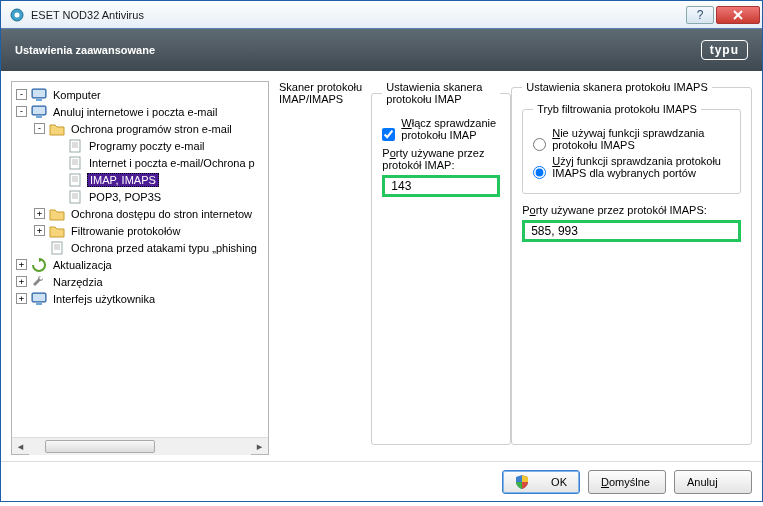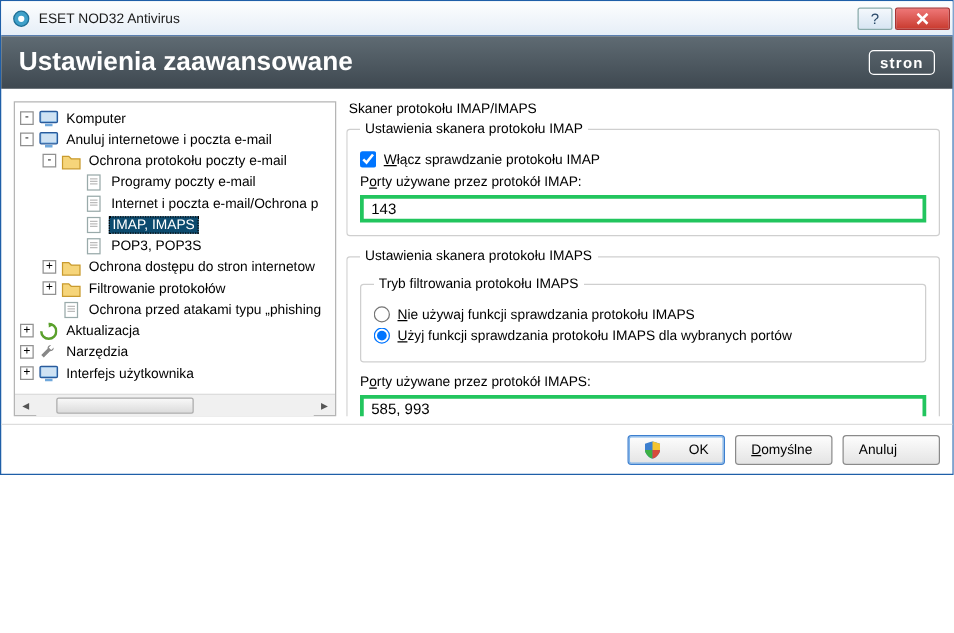--- a/index.html
+++ b/index.html
@@ -1,43 +1,43 @@
 <!DOCTYPE html>
 <html><head>
 <meta charset="utf-8">
 <style>
   * { box-sizing: border-box; font-family: "Segoe UI", Tahoma, sans-serif; font-size: 11px; }
   body { margin: 0; background: #fff; }
-  .window { width: 763px; height: 380px; border: 1px solid #1f5fa8; box-shadow: 0 0 3px rgba(0,0,0,.3); display: flex; flex-direction: column; }
+  .window { width: 763px; height: 502px; border: 1px solid #1f5fa8; box-shadow: 0 0 3px rgba(0,0,0,.3); display: flex; flex-direction: column; }
   .titlebar { height: 28px; background: linear-gradient(#fdfefe,#e6eef7); display: flex; align-items: center; padding: 0 2px 0 8px; border-bottom: 1px solid #5a7fb0; }
   .titlebar .icon { width: 16px; height: 16px; margin-right: 6px; display: inline-flex; align-items: center; justify-content: center; }
   .titlebar .title { color: #1a1a1a; flex: 1; }
   .tb-btns { display: flex; gap: 2px; }
   .tb-btn { width: 28px; height: 18px; border: 1px solid #8aa; border-radius: 2px; background: linear-gradient(#f4f8fc,#d7e5f2); display: flex; align-items: center; justify-content: center; font-size: 12px; color:#2a4a6a; }
   .tb-close { width: 44px; background: linear-gradient(#e77,#c93b2f); border-color: #a33; color: #fff; font-weight: bold; }
   .header { height: 42px; background: linear-gradient(#5f6b73,#3e4850); color: #fff; display: flex; align-items: center; justify-content: space-between; padding: 0 14px; }
-  .header h1 { margin: 0; font-size: 21px; font-weight: bold; }
+  .header h1 { margin: 0; font-size: 11px; font-weight: bold; }
   .eset-logo { font-size: 12px; font-weight: bold; border: 1px solid #fff; border-radius: 4px; padding: 2px 8px; letter-spacing: 1px; font-family: Arial, sans-serif; }
   .body { flex: 1; display: flex; padding: 10px 10px 6px 10px; gap: 8px; min-height: 0; }
   .tree-wrap { width: 258px; display: flex; flex-direction: column; border: 1px solid #b5b5b5; background: #fff; }
   .tree { flex: 1; overflow: hidden; padding: 4px 0 0 0; position: relative; }
   .tree-row { display: flex; align-items: center; height: 17px; padding-left: 4px; white-space: nowrap; cursor: default; }
   .exp { width: 11px; height: 11px; border: 1px solid #919191; display: inline-flex; align-items: center; justify-content: center; font-size: 9px; line-height: 9px; color: #000; background: #fff; margin-right: 4px; font-family: monospace; }
   .exp.blank { border: none; background: transparent; }
   .icn { width: 16px; height: 16px; margin-right: 4px; display: inline-flex; align-items: center; justify-content: center; font-size: 12px; }
   .folder { color: #e4b04a; }
   .monitor { color: #3c7fcf; }
   .page svg { display: block; }
   .tree-label { padding: 0 2px; }
-  .tree-label.sel { background: #0c4a6e; color: #fff; border: 1px dotted #000; }
+  .tree-label.sel { background: #4c1d95; color: #fff; border: 1px dotted #000; }
   .hscroll { height: 17px; background: #f0f0f0; border-top: 1px solid #ddd; display:flex; align-items:center;}
   .hscroll .thumb-track{ flex:1; height:17px; background:#f0f0f0; display:flex; align-items:center;}
   .hscroll .thumb{ width:110px; height:13px; margin-left:16px; background: linear-gradient(#f8f8f8,#dcdcdc); border:1px solid #aaa; border-radius:2px;}
   .hscroll .arrow{ width:17px; height:17px; display:flex;align-items:center;justify-content:center; color:#555;}
-  .content { flex: 1; display: flex; flex-direction: column; overflow: hidden; }
+  .content { flex: 1; display: flex; flex-direction: row; overflow: hidden; }
   .section-title { margin: 0 0 4px 2px; color: #000; }
   fieldset { border: 1px solid #cfcfcf; border-radius: 3px; margin: 0 0 10px 0; padding: 8px 10px 10px 10px; }
   legend { padding: 0 4px; color: #000; }
   .chk-row, .rad-row { display: flex; align-items: flex-end; gap: 6px; margin: 4px 0; }
   .chk-row input, .rad-row input { margin: 0; }
   .lbl u { text-decoration: underline; }
   .field-label { margin: 6px 0 4px 0; }
   .text-input { width: 100%; height: 22px; border: 3px solid #22c55e; padding: 3px 6px; font-size: 12px; background:#fff; }
   .sub-fieldset { margin-top: 2px; }
   .footer { height: 40px; border-top: 1px solid #ddd; display: flex; align-items: center; padding: 0 10px; gap: 8px; }
@@ -65,21 +65,21 @@
       <div class="tb-btn tb-close">
         <svg width="12" height="10" viewBox="0 0 12 10">
             <path d="M2 1 L10 9 M10 1 L2 9" stroke="#fff" stroke-width="2"></path>
           </svg>
       </div>
     </div>
   </div>
 
   <div class="header">
     <h1>Ustawienia zaawansowane</h1>
-    <span class="eset-logo">stron</span>
+    <span class="eset-logo">typu</span>
   </div>
 
   <div class="body">
     <div class="tree-wrap">
       <div class="tree" id="tree">
           <div class="tree-row" style="padding-left: 4px;">
             <span class="exp">-</span>
             <span class="icn monitor">
               <svg width="16" height="14" viewBox="0 0 16 14">
                 <rect x="1" y="1" width="14" height="9" rx="1" fill="#6fa8dc" stroke="#2a5a9a"></rect>
@@ -100,21 +100,21 @@
             </span>
             <span class="tree-label">Anuluj internetowe i poczta e-mail</span>
           </div>
           <div class="tree-row" style="padding-left: 22px;">
             <span class="exp">-</span>
             <span class="icn folder">
               <svg width="16" height="14" viewBox="0 0 16 14">
                 <path d="M1 3 h5 l2 2 h7 v8 h-14 z" fill="#f6d57a" stroke="#c99b2e"></path>
               </svg>
             </span>
-            <span class="tree-label">Ochrona protokołu poczty e-mail</span>
+            <span class="tree-label">Ochrona programów stron e-mail</span>
           </div>
           <div class="tree-row" style="padding-left: 40px;">
             <span class="exp blank"></span>
             <span class="icn page">
               <svg width="14" height="14" viewBox="0 0 14 14">
                 <rect x="2" y="1" width="10" height="12" fill="#fff" stroke="#9aa"></rect>
                 <line x1="4" y1="4" x2="10" y2="4" stroke="#bbb"></line>
                 <line x1="4" y1="6" x2="10" y2="6" stroke="#bbb"></line>
                 <line x1="4" y1="8" x2="10" y2="8" stroke="#bbb"></line>
               </svg>

